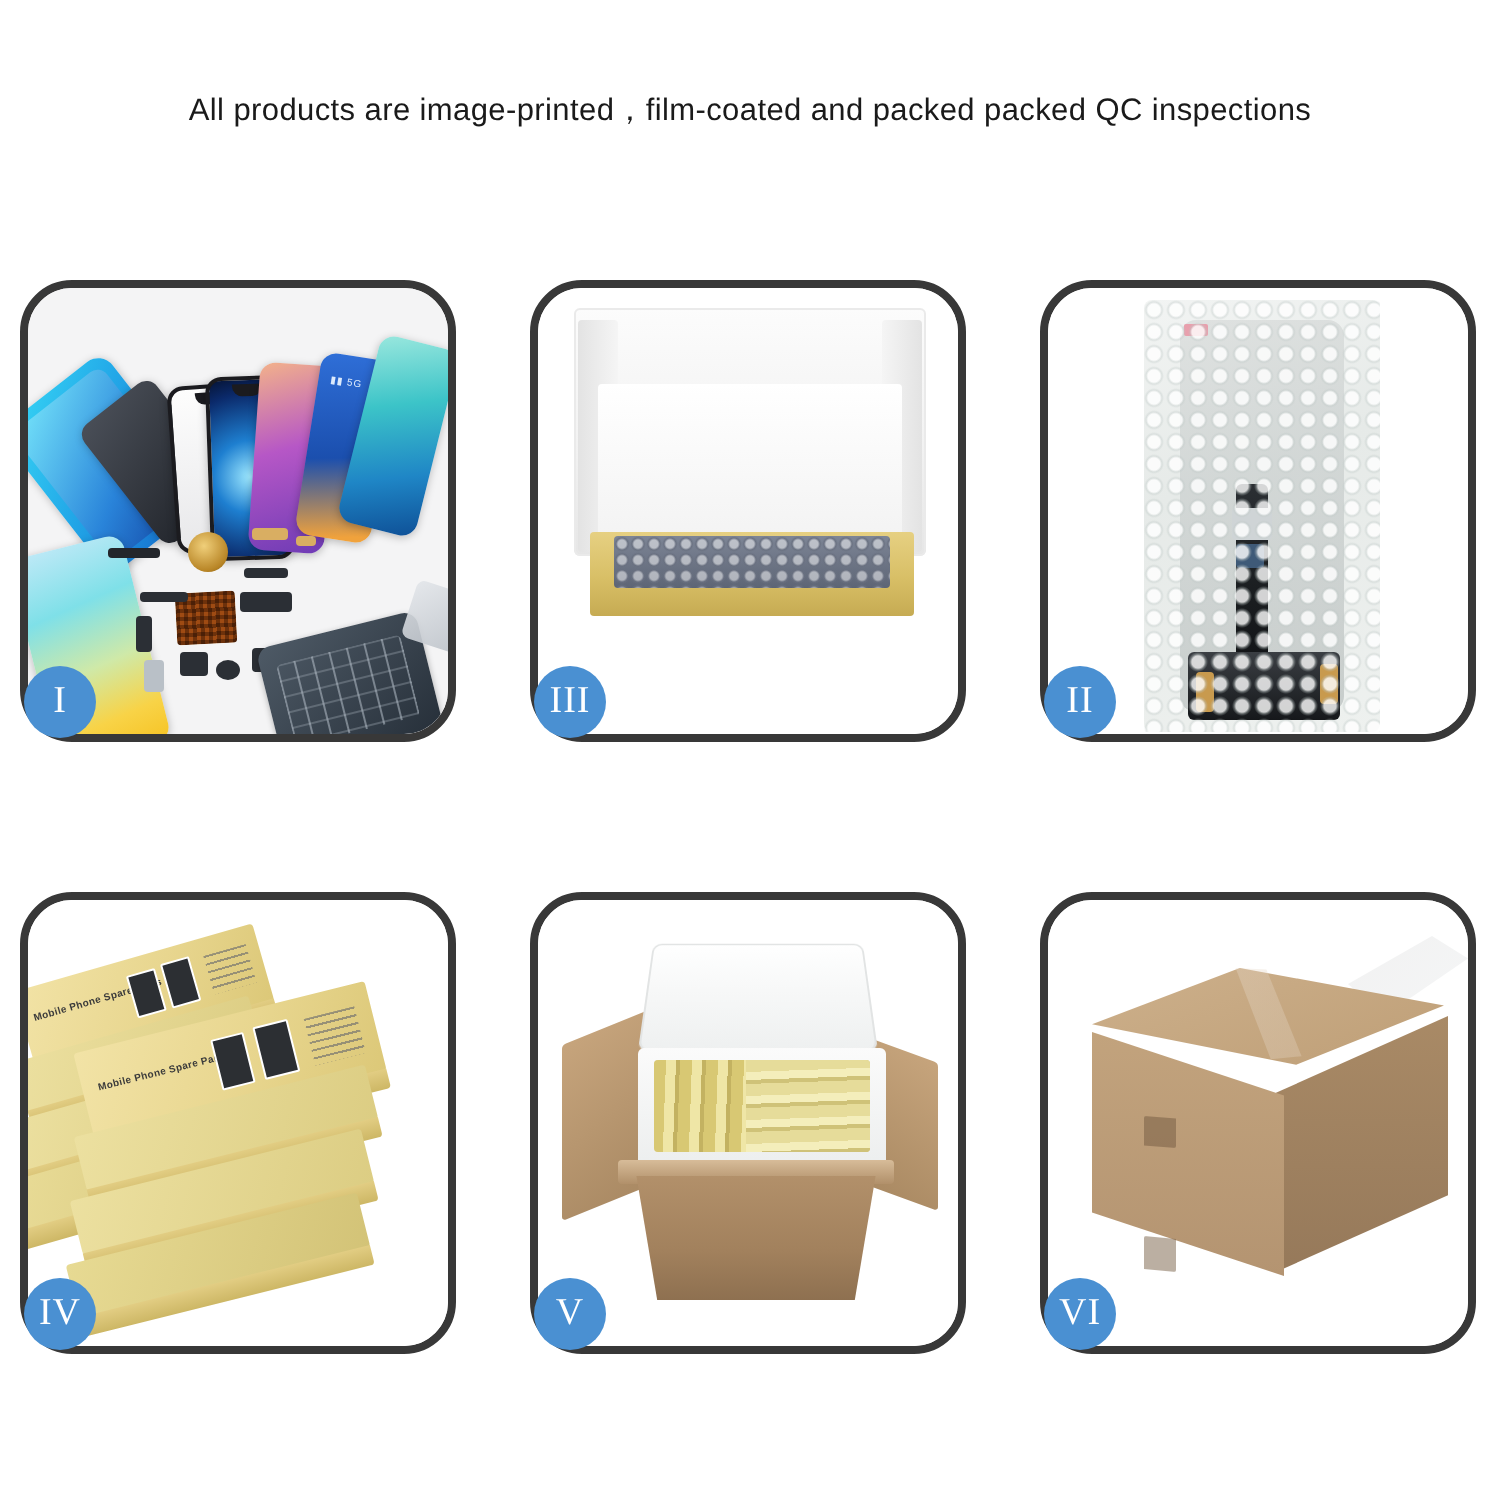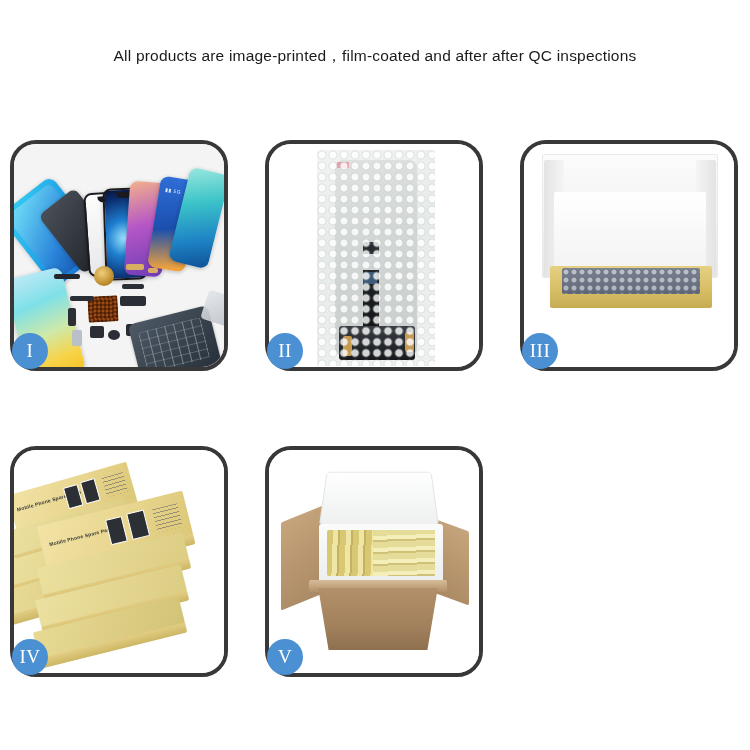--- a/index.html
+++ b/index.html
@@ -313,21 +313,21 @@
     background:linear-gradient(140deg, rgba(240,240,240,.9), rgba(225,228,230,.35));
     clip-path:polygon(0 60%, 70% 0, 100% 28%, 30% 100%);
   }
 </style>
 </head>
 <body>
 
 <div class="page">
 
   <div class="header">
-    <div class="subtitle">All products are image-printed，film-coated and after after QC inspections</div>
+    <div class="subtitle">All products are image-printed，film-coated and packed packed QC inspections</div>
   </div>
 
   <div class="grid">
 
     <div class="panel">
       <div class="panel-inner p1">
         <div class="ph p1-blue">
             <div class="p1-blue-in"></div>
           </div>
         <div class="ph p1-dark"></div>
@@ -359,51 +359,51 @@
         <div class="sp" style="left:112px;top:180px;width:10px;height:12px;"></div>
         <div class="sp sil" style="left:186px;top:196px;width:6px;height:6px;border-radius:50%;"></div>
         <div class="sp sil" style="left:196px;top:202px;width:6px;height:6px;border-radius:50%;"></div>
         <div class="p1-board"></div>
         <div class="p1-tool"></div>
       </div>
       <div class="badge">I</div>
     </div>
 
     <div class="panel">
+      <div class="panel-inner p3">
+        <div class="p3-lid">
+          <div class="p3-lid-flapL"></div>
+          <div class="p3-lid-flapR"></div>
+        </div>
+        <div class="p3-foam"></div>
+        <div class="p3-tray">
+          <div class="p3-tray-in"></div>
+        </div>
+      </div>
+      <div class="badge">III</div>
+    </div>
+
+    <div class="panel">
       <div class="panel-inner p2">
         <div class="p2-bag">
           <div class="p2-screen"></div>
           <div class="p2-flex"></div>
           <div class="p2-ic"></div>
           <div class="p2-ic2"></div>
           <div class="p2-bottom"></div>
           <div class="p2-gold" style="left:26px;top:186px;"></div>
           <div class="p2-gold" style="left:88px;top:182px;"></div>
           <div class="p2-pink"></div>
           <div class="p2-bubbles"></div>
         </div>
       </div>
       <div class="badge">II</div>
     </div>
 
     <div class="panel">
-      <div class="panel-inner p3">
-        <div class="p3-lid">
-          <div class="p3-lid-flapL"></div>
-          <div class="p3-lid-flapR"></div>
-        </div>
-        <div class="p3-foam"></div>
-        <div class="p3-tray">
-          <div class="p3-tray-in"></div>
-        </div>
-      </div>
-      <div class="badge">III</div>
-    </div>
-
-    <div class="panel">
       <div class="panel-inner p4">
 
         <div class="bx" style="left:-4px;top:28px;width:124px;height:40px;transform:rotate(-16deg);">
           <div class="bx-top"></div>
             <div class="bx-side"></div>
           <div class="bx-label" style="left:6px;top:13px;transform:rotate(0deg);">Mobile Phone Spare Parts</div>
           <div class="bx-win" style="left:56px;top:8px;width:15px;height:22px;"></div>
           <div class="bx-win" style="left:74px;top:7px;width:15px;height:23px;"></div>
           <div class="bx-lines" style="left:96px;top:9px;width:22px;height:20px;transform:rotate(0deg);"></div>
         </div>
@@ -454,15 +454,27 @@
             <div class="p5-slats"></div>
             <div class="p5-slats2"></div>
           </div>
         </div>
         <div class="p5-rim"></div>
         <div class="p5-body"></div>
       </div>
       <div class="badge">V</div>
     </div>
 
+    <div class="panel">
+      <div class="panel-inner p6">
+        <div class="p6-wrap"></div>
+        <div class="p6-top"></div>
+        <div class="p6-side"></div>
+        <div class="p6-front"></div>
+        <div class="p6-tape"></div>
+        <div class="p6-seal1"></div>
+        <div class="p6-seal2"></div>
+      </div>
+      <div class="badge">VI</div>
+    </div>
 
   </div>
 </div>
 
 </body></html>

